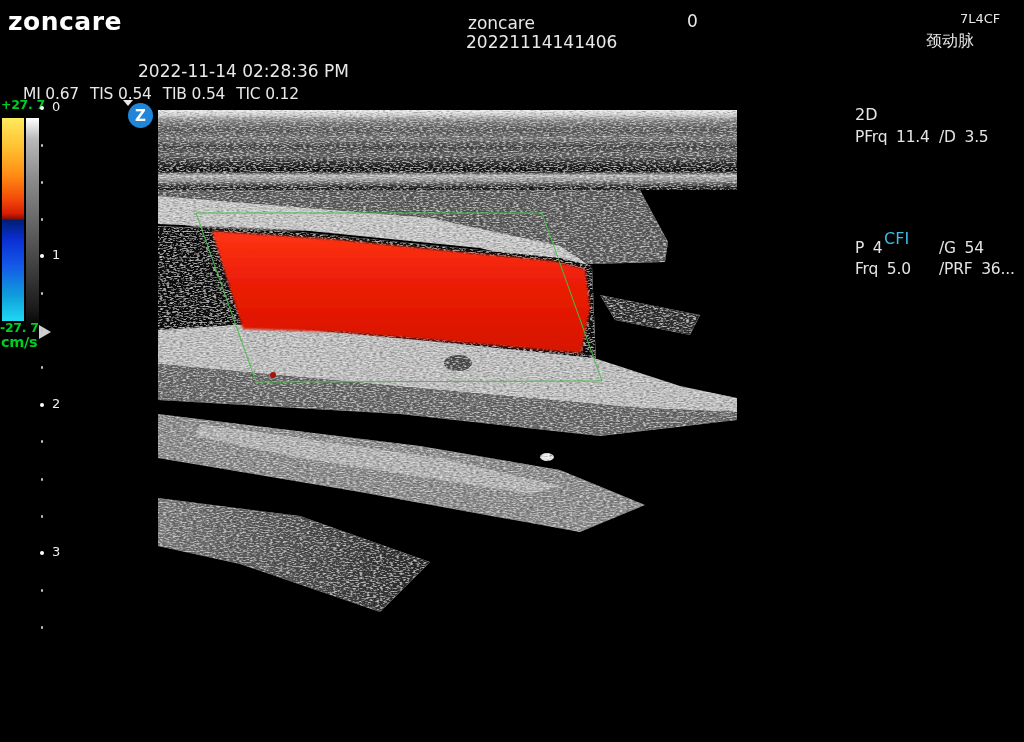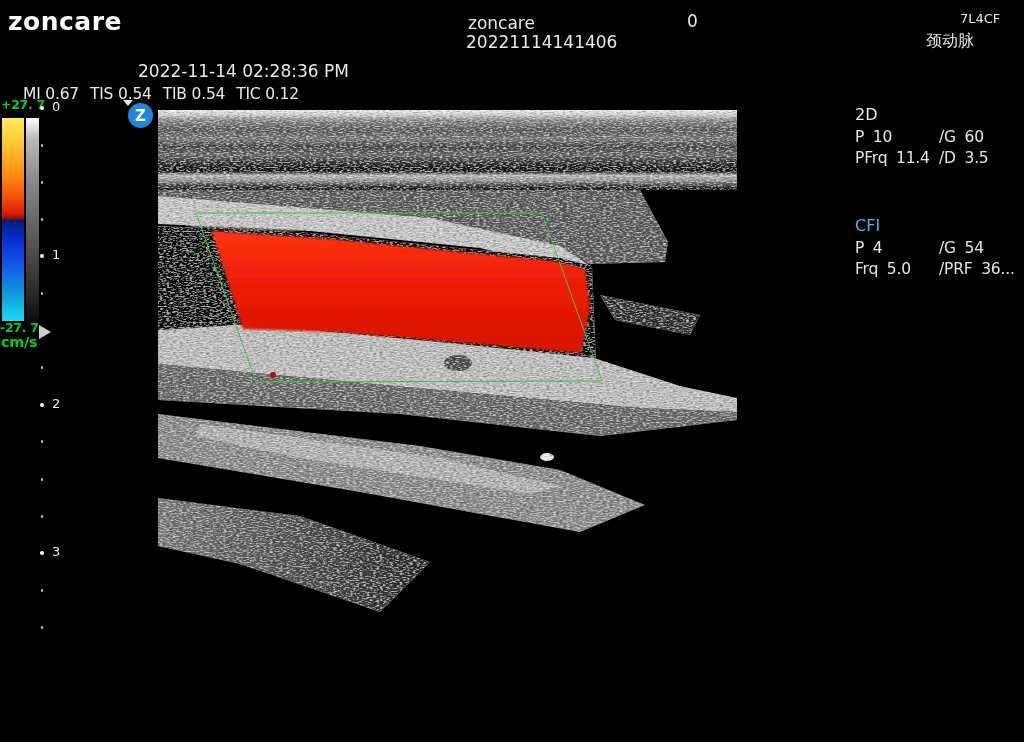--- a/index.html
+++ b/index.html
@@ -34,21 +34,21 @@
   .z-badge{left:128px;top:103px;width:25px;height:25px;border-radius:50%;
     background:#2286d8;display:flex;align-items:center;justify-content:center;
     color:#fff;font-size:15px;font-weight:bold;}
   
   .tick{position:absolute;left:41px;width:2px;height:3px;background:#c4c4c4;border-radius:1px;}
   .tick.major{left:40px;width:4px;height:4px;background:#fff;border-radius:2px;}
   .tick-label{position:absolute;left:52px;width:16px;font-size:13px;color:#f0f0f0;}
   
   .p-title{left:855px;font-size:16px;}
   .t2d{top:105px;}
-  .tcfi{top:216px;}
+  .tcfi{top:229px;margin-left:29px;}
   .p-rows{left:855px;width:169px;}
   .r2d{top:128px;}
   .rcfi{top:239px;}
   .prow{display:flex;height:20.6px;font-size:15.5px;letter-spacing:-.2px;word-spacing:4px;color:#e4e4e4;}
   .prow .p1{width:84px;}
   .prow .p2{flex:1;white-space:nowrap;overflow:hidden;}
   
   .us-wrap{left:158px;top:108px;width:580px;height:534px;}
 </style>
 </head>
@@ -165,24 +165,20 @@
 
   <polygon filter="url(#soft)" points="212,231 330,239 460,252 553,261 585,269 590,308 581,353 470,343 340,332 243,329" fill="url(#gRed)"></polygon>
   <circle cx="273" cy="375" r="3" fill="#a81408"></circle>
 
   <polygon points="196,213 542,213 602,381 256,382" fill="none" stroke="#46bf46" stroke-width="1"></polygon>
 </svg>
 
 <div class="abs p-title t2d">2D</div>
 <div class="abs p-rows r2d" id="rows2d">
     <div class="prow">
-      <span class="p1">P 10</span>
-      <span class="p2">/G 60</span>
-    </div>
-    <div class="prow">
       <span class="p1">PFrq 11.4</span>
       <span class="p2">/D 3.5</span>
     </div>
   </div>
 <div class="abs p-title tcfi" style="color:#3bbde8;">CFI</div>
 <div class="abs p-rows rcfi" id="rowscfi">
     <div class="prow">
       <span class="p1">P 4</span>
       <span class="p2">/G 54</span>
     </div>

